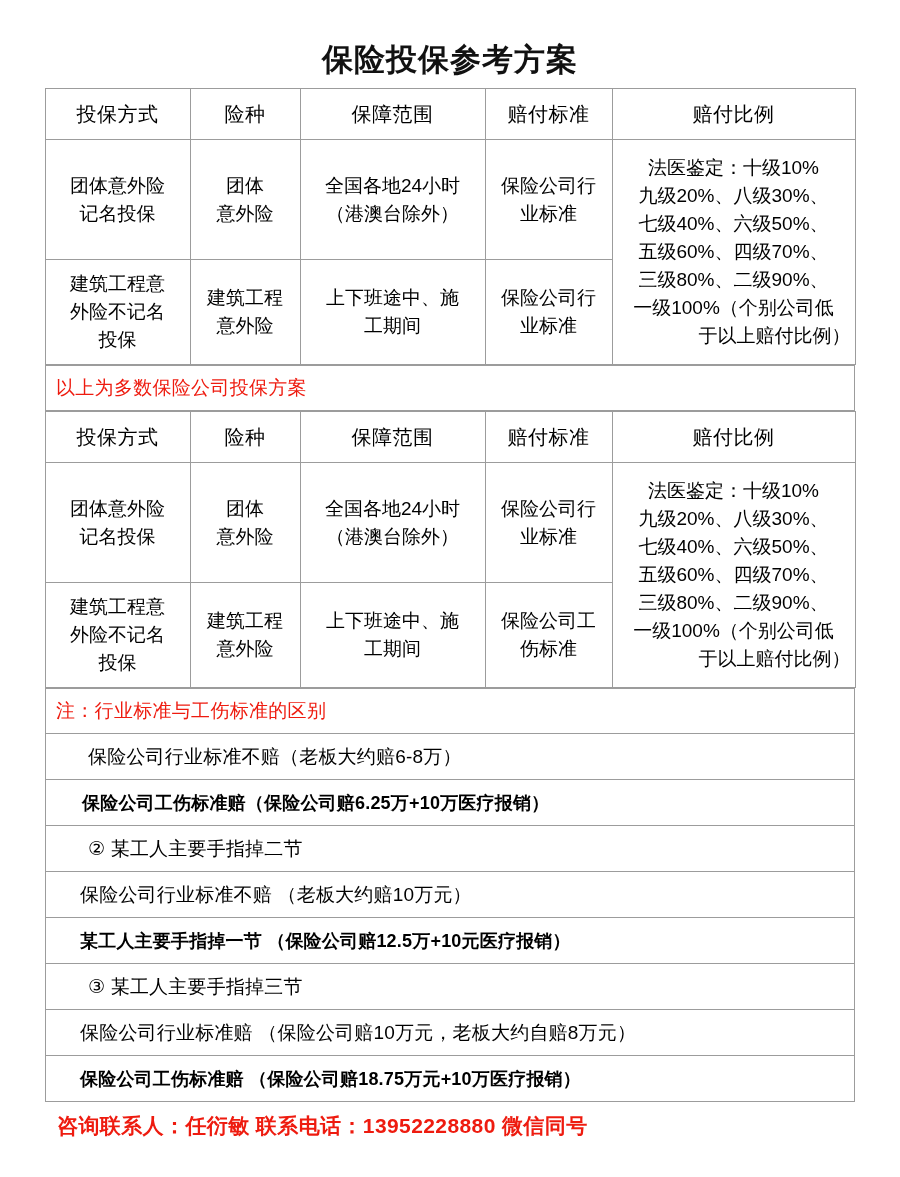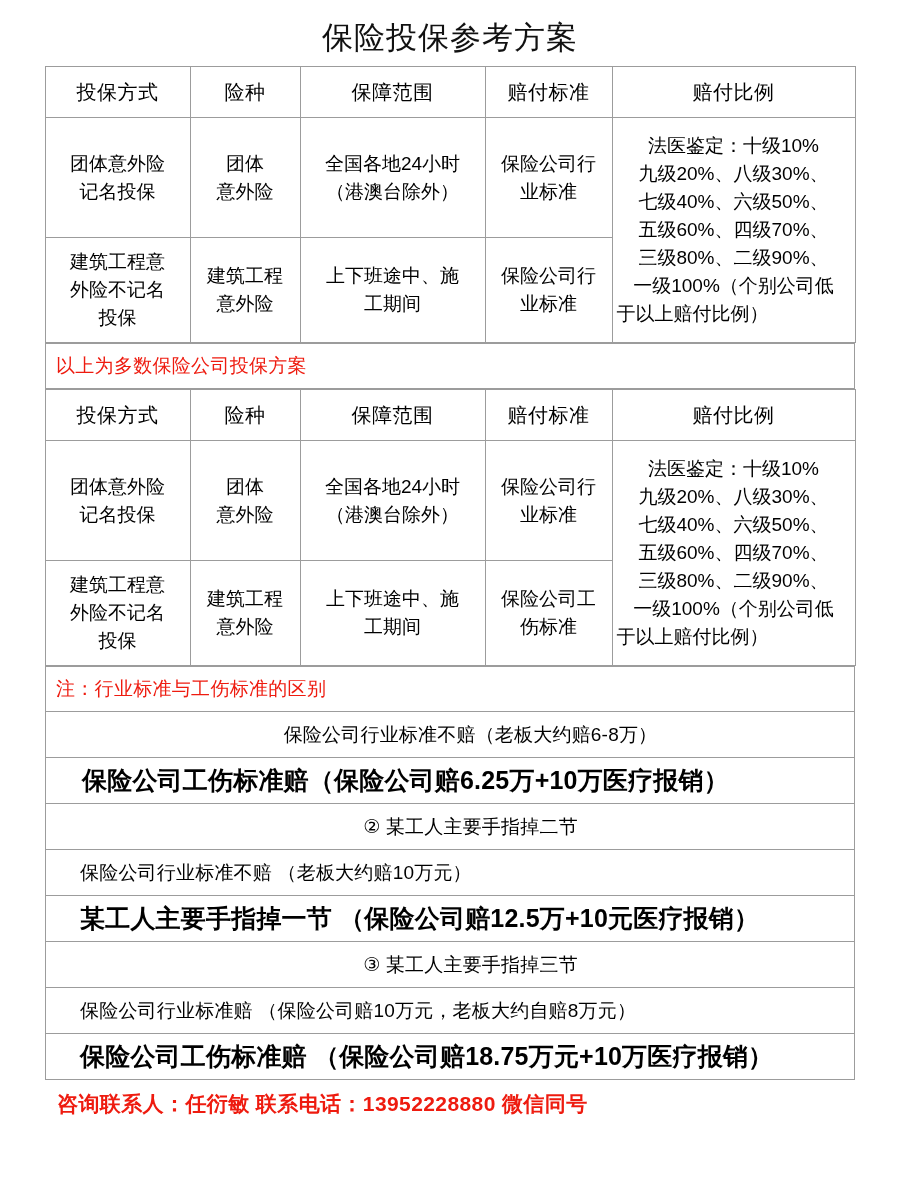--- a/index.html
+++ b/index.html
@@ -22,22 +22,23 @@
   }
 
   
   .doc-title {
     text-align: center;
     font-size: 31px;
     line-height: 44px;
     letter-spacing: 1px;
     padding-top: 16px;
     padding-bottom: 6px;
-    font-weight: 400;
+    font-weight: 700;
     color: #111111;
+    margin-top: 22px;
   }
 
   
   .tbl {
     width: 810px;
     margin: 0 auto;
     border-collapse: collapse;
     table-layout: fixed;
     background: #ffffff;
   }
@@ -71,21 +72,21 @@
   .row-b td { height: 100px; }
 
   .ratio-cell {
     text-align: left;
     font-size: 19px;
     line-height: 29.5px;
     padding-left: 18px;
     padding-right: 8px;
     white-space: pre-line;
   }
-  .ratio-cell .tail { display: block; text-align: left; }
+  .ratio-cell .tail { display: block; text-align: right; }
 
   
   .noteTbl {
     width: 810px;
     margin: 0 auto;
     border-collapse: collapse;
     table-layout: fixed;
     border-radius: 18px;
   }
   .noteTbl td {
@@ -103,24 +104,24 @@
   }
   .note-red.tall td { height: 42px; }
 
   
   .ex td {
     height: 43px;
     font-size: 19px;
     padding-left: 10px;
     letter-spacing: 0.2px;
   }
-  .ex.indent1 td { padding-left: 42px; text-align: center; }
+  .ex.indent1 td { padding-left: 42px; }
   .ex.indent2 td { padding-left: 34px; }
   .ex.strong td {
-    font-size: 25px;
+    font-size: 18px;
     font-weight: 700;
     padding-left: 36px;
   }
   .ex.strong.wide td { padding-left: 34px; }
 
   
   .footer {
     width: 810px;
     margin: 0 auto;
     padding-top: 10px;

